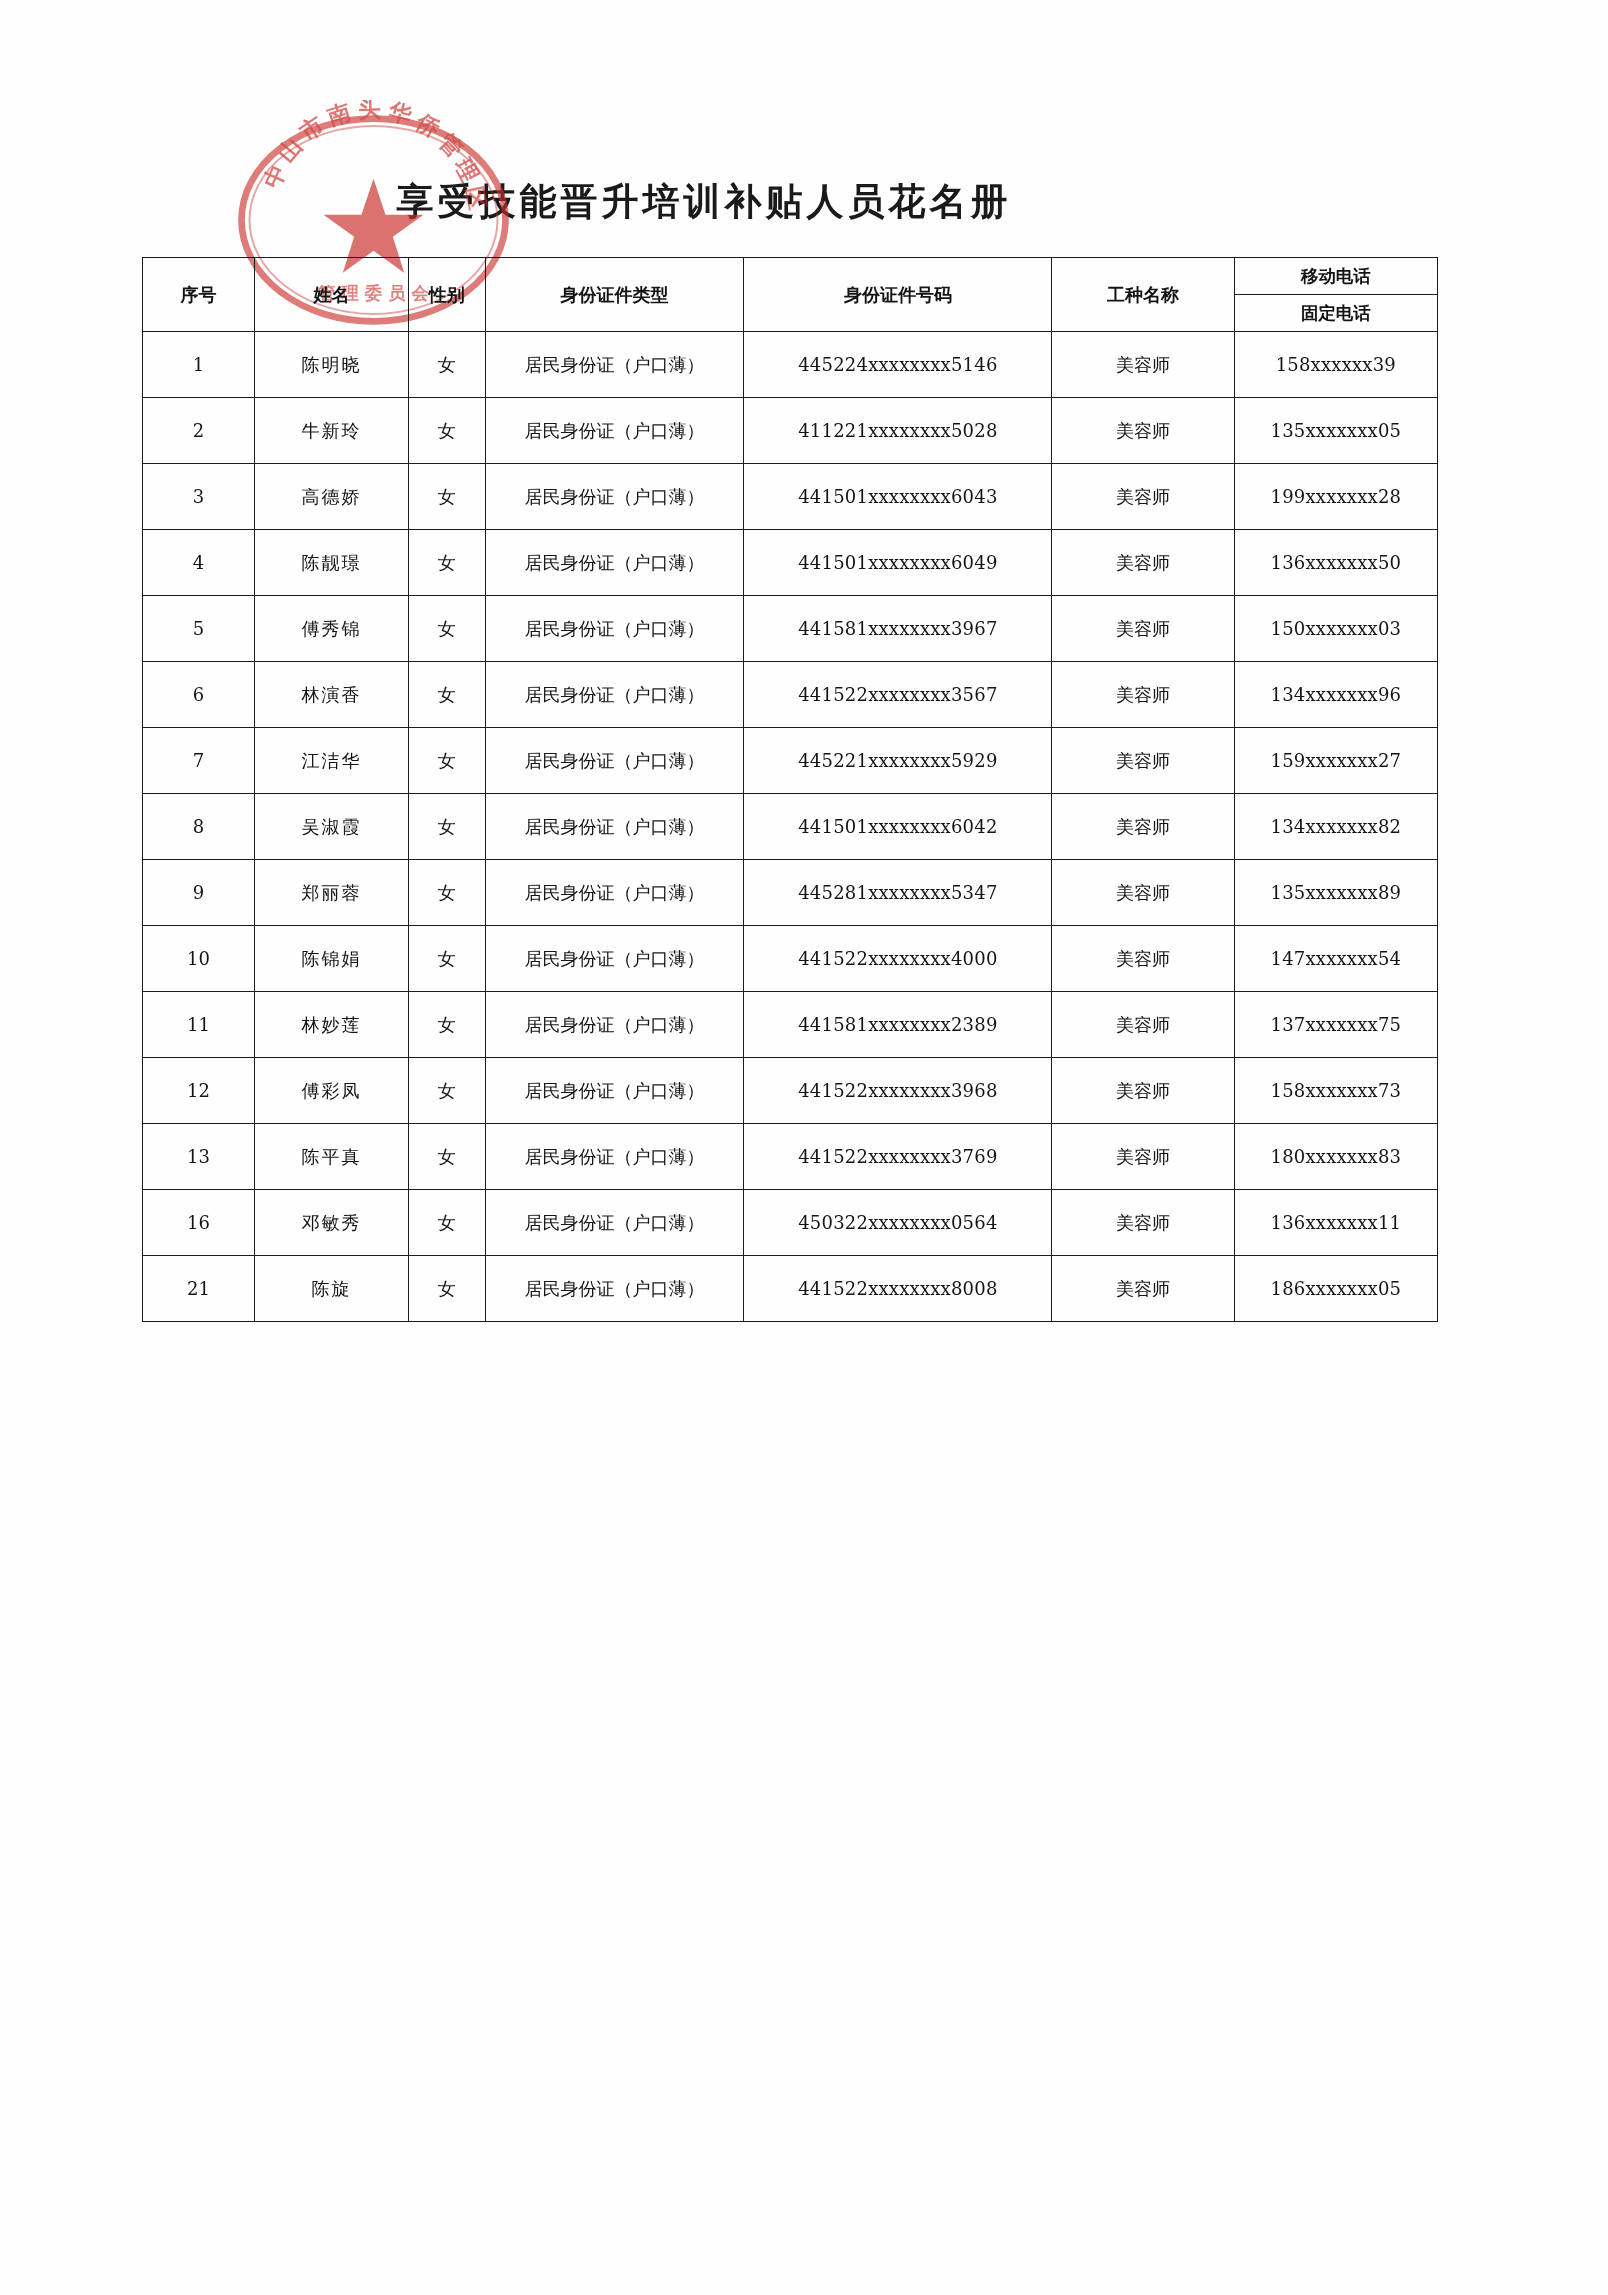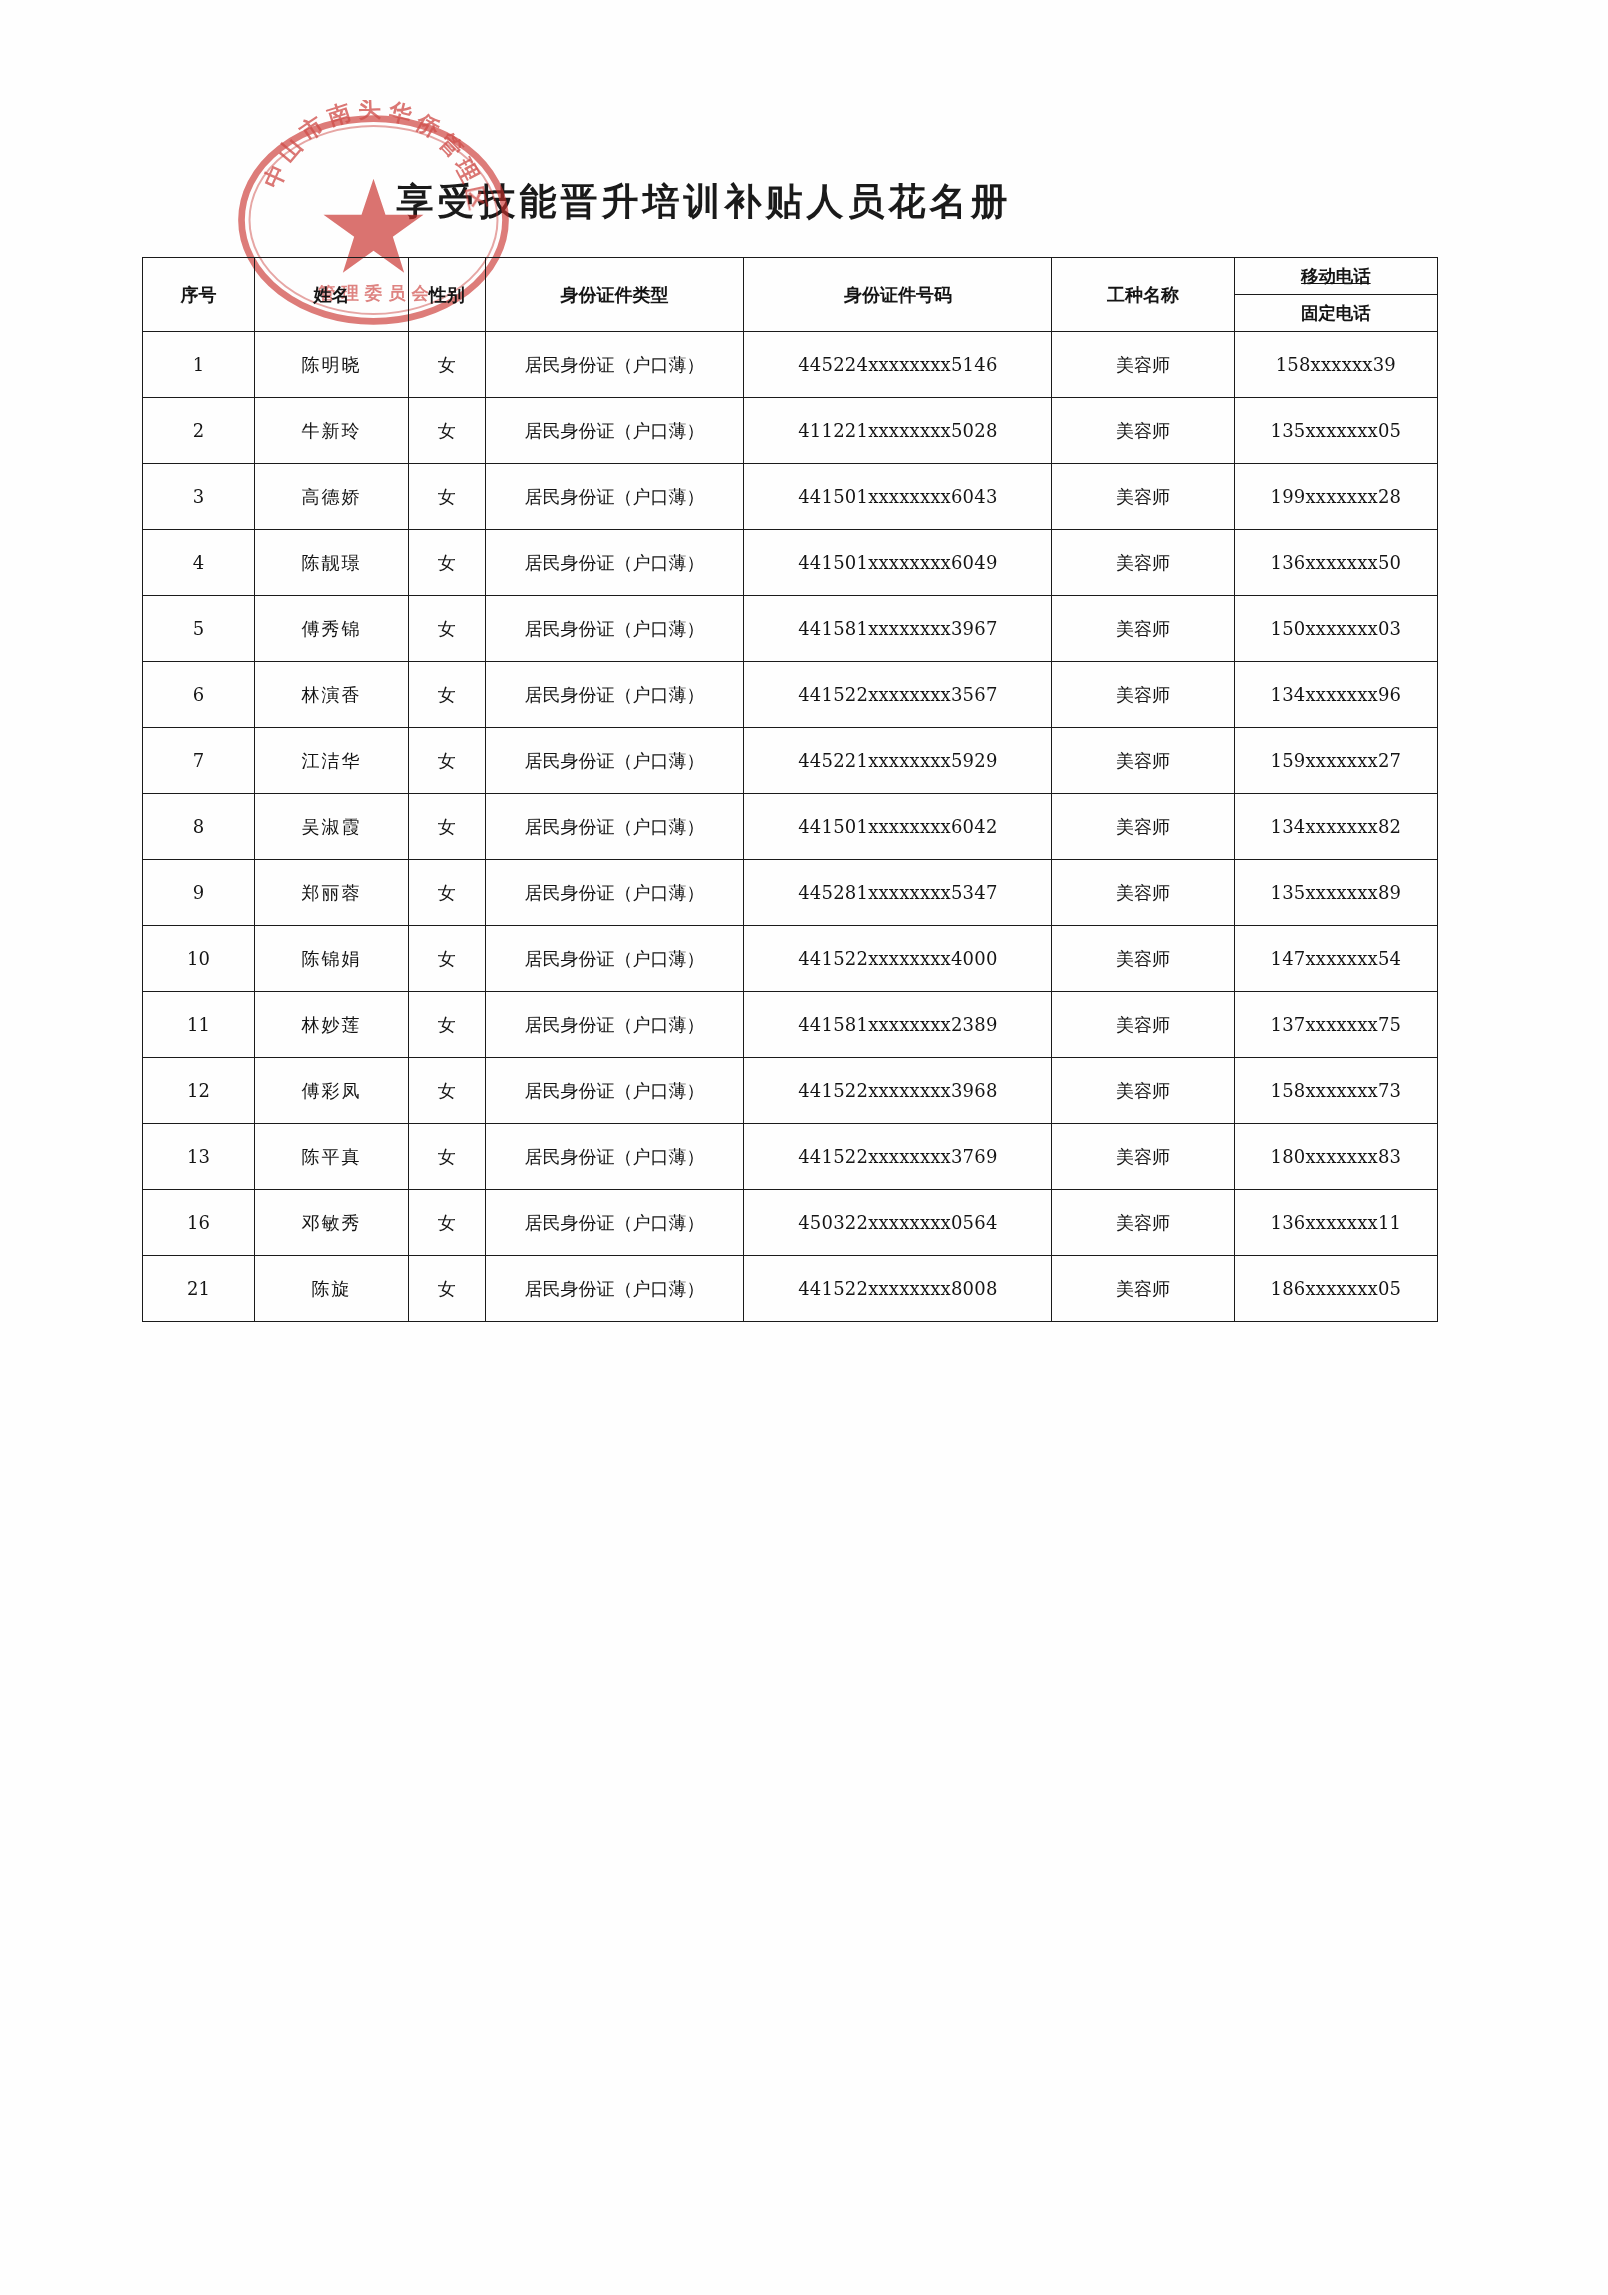--- a/index.html
+++ b/index.html
@@ -70,21 +70,20 @@
   .hdr-phone-inner > div {
     flex: 1 1 50%;
     display: flex;
     align-items: center;
     justify-content: center;
     font-weight: bold;
     font-size: 17.4px;
   }
   .hdr-phone-inner > div:first-child {
     border-bottom: 1.3px solid #1b1b1b;
-    text-decoration: underline;
   }
   .col-idx   { width: 107px; }
   .col-name  { width: 147px; }
   .col-sex   { width: 73px; }
   .col-type  { width: 247px; }
   .col-id    { width: 294px; }
   .col-job   { width: 174px; }
   .col-phone { width: 194px; }
 
   .cell-num {

